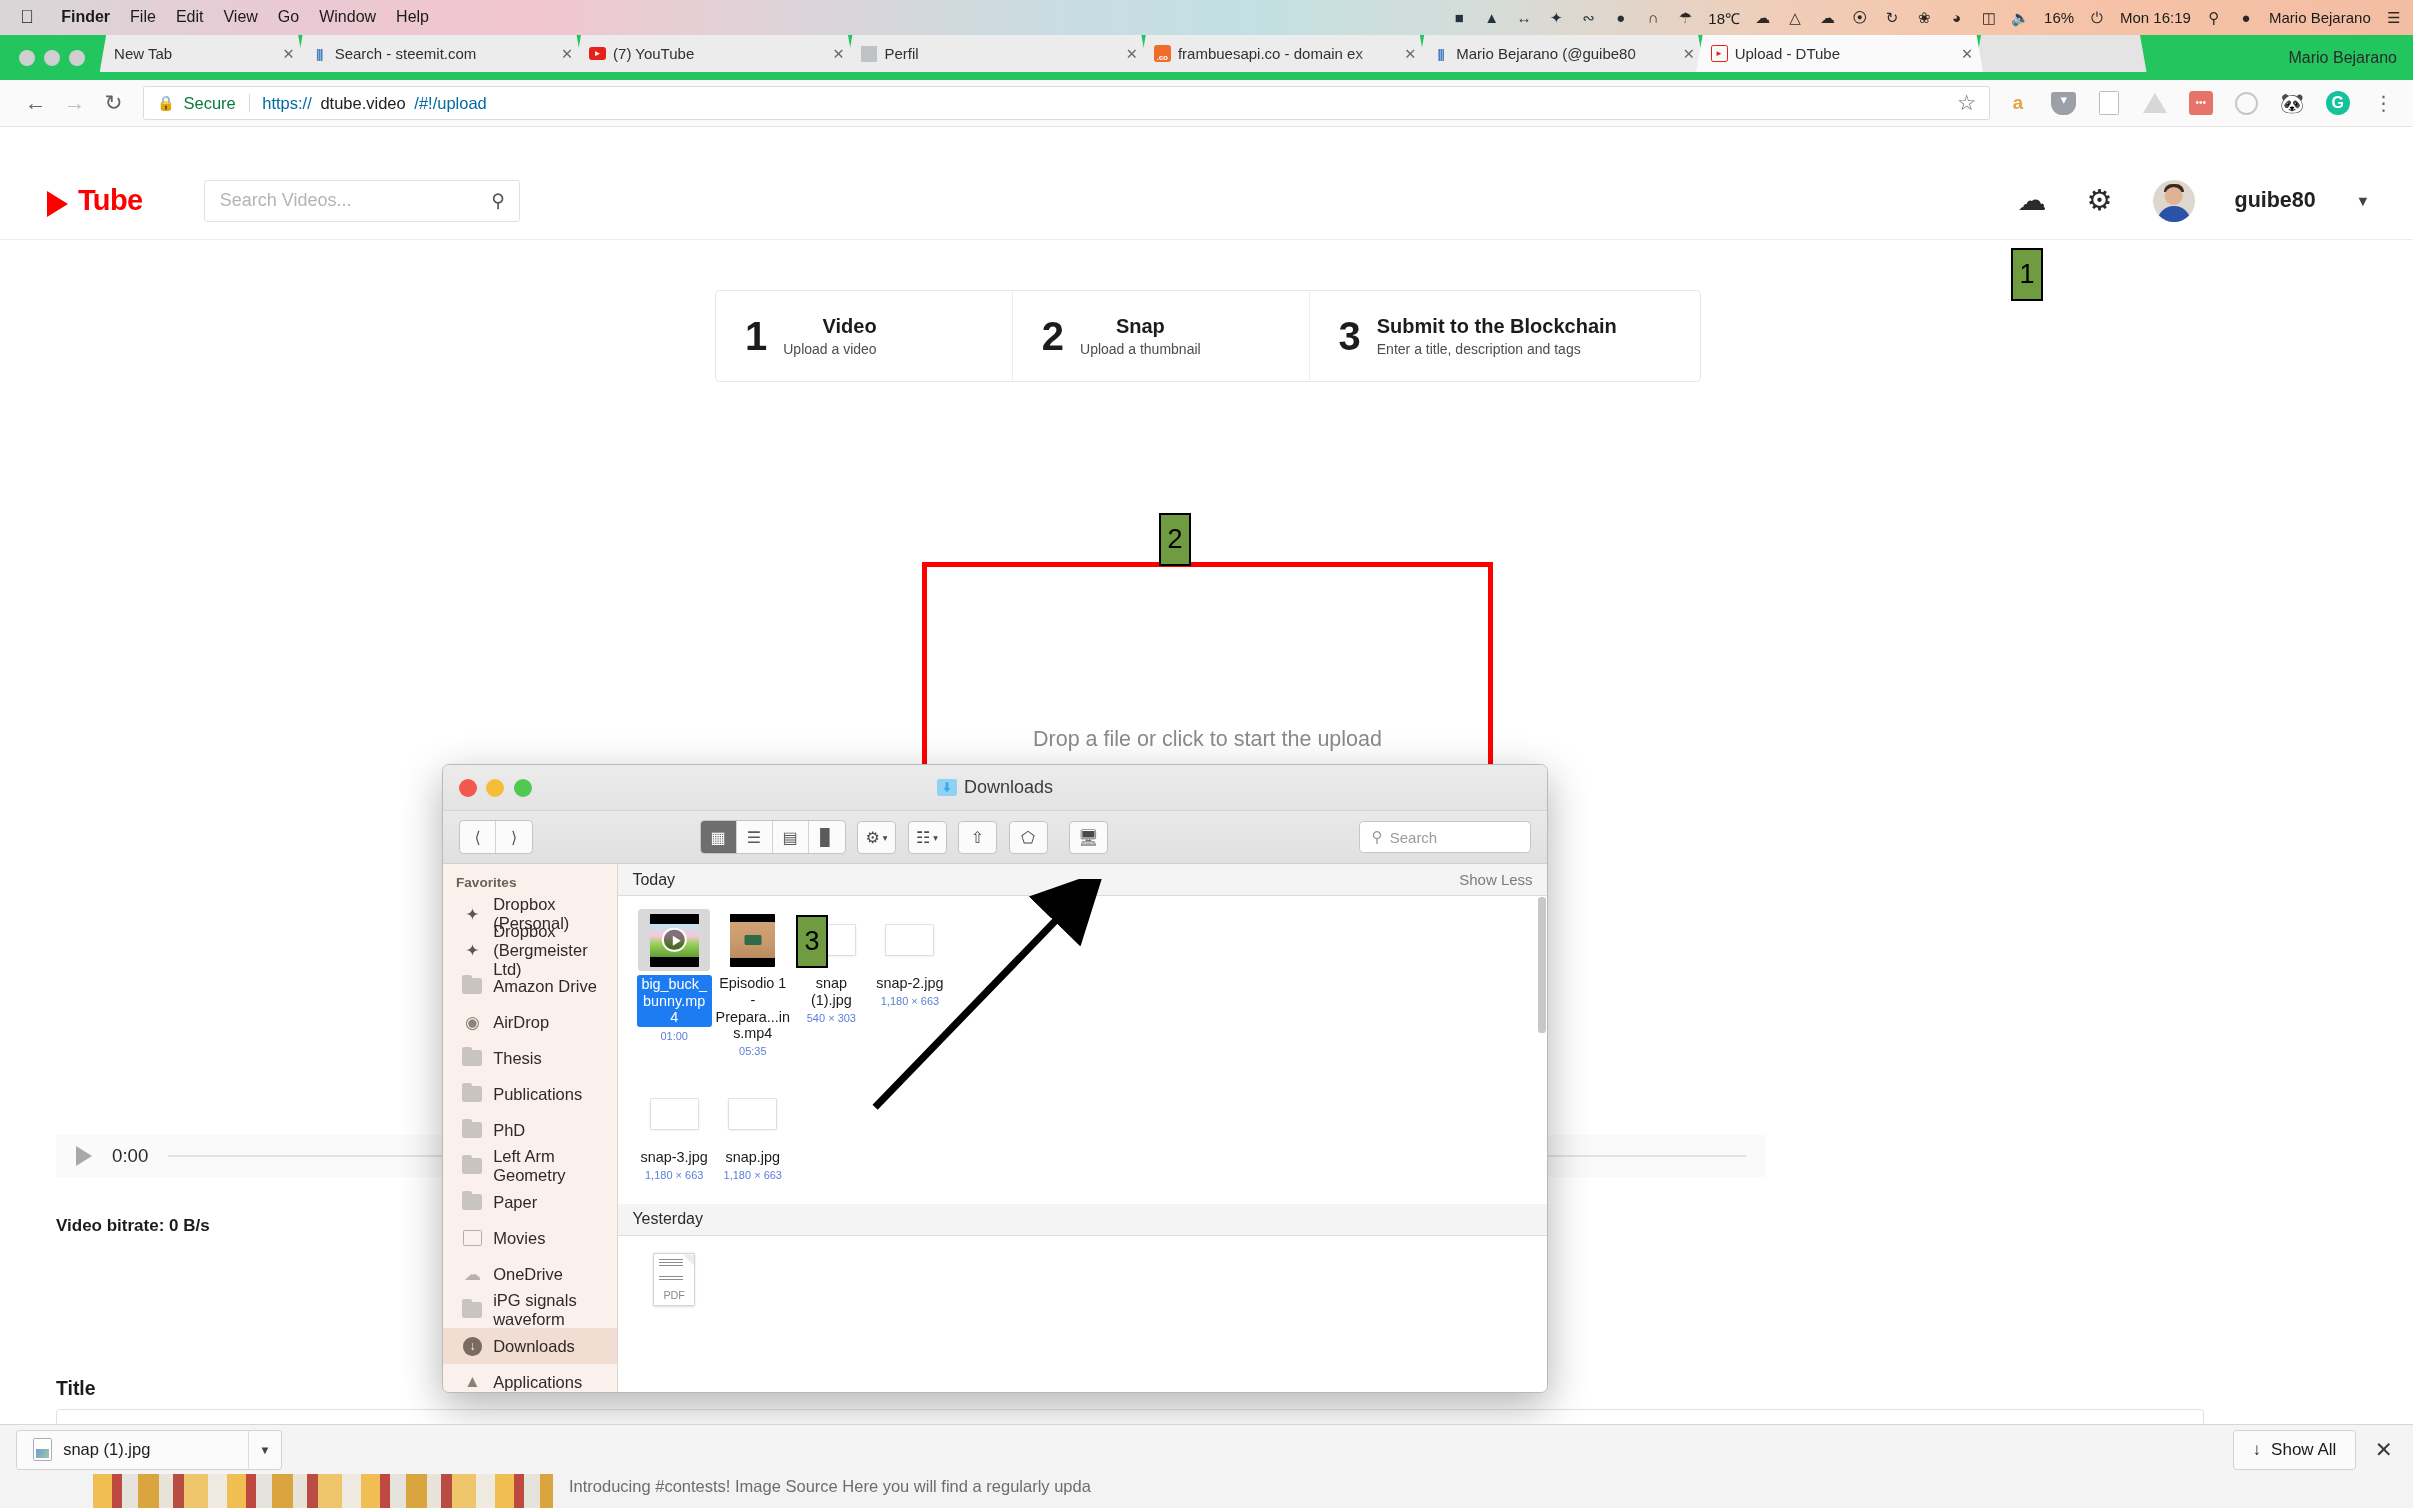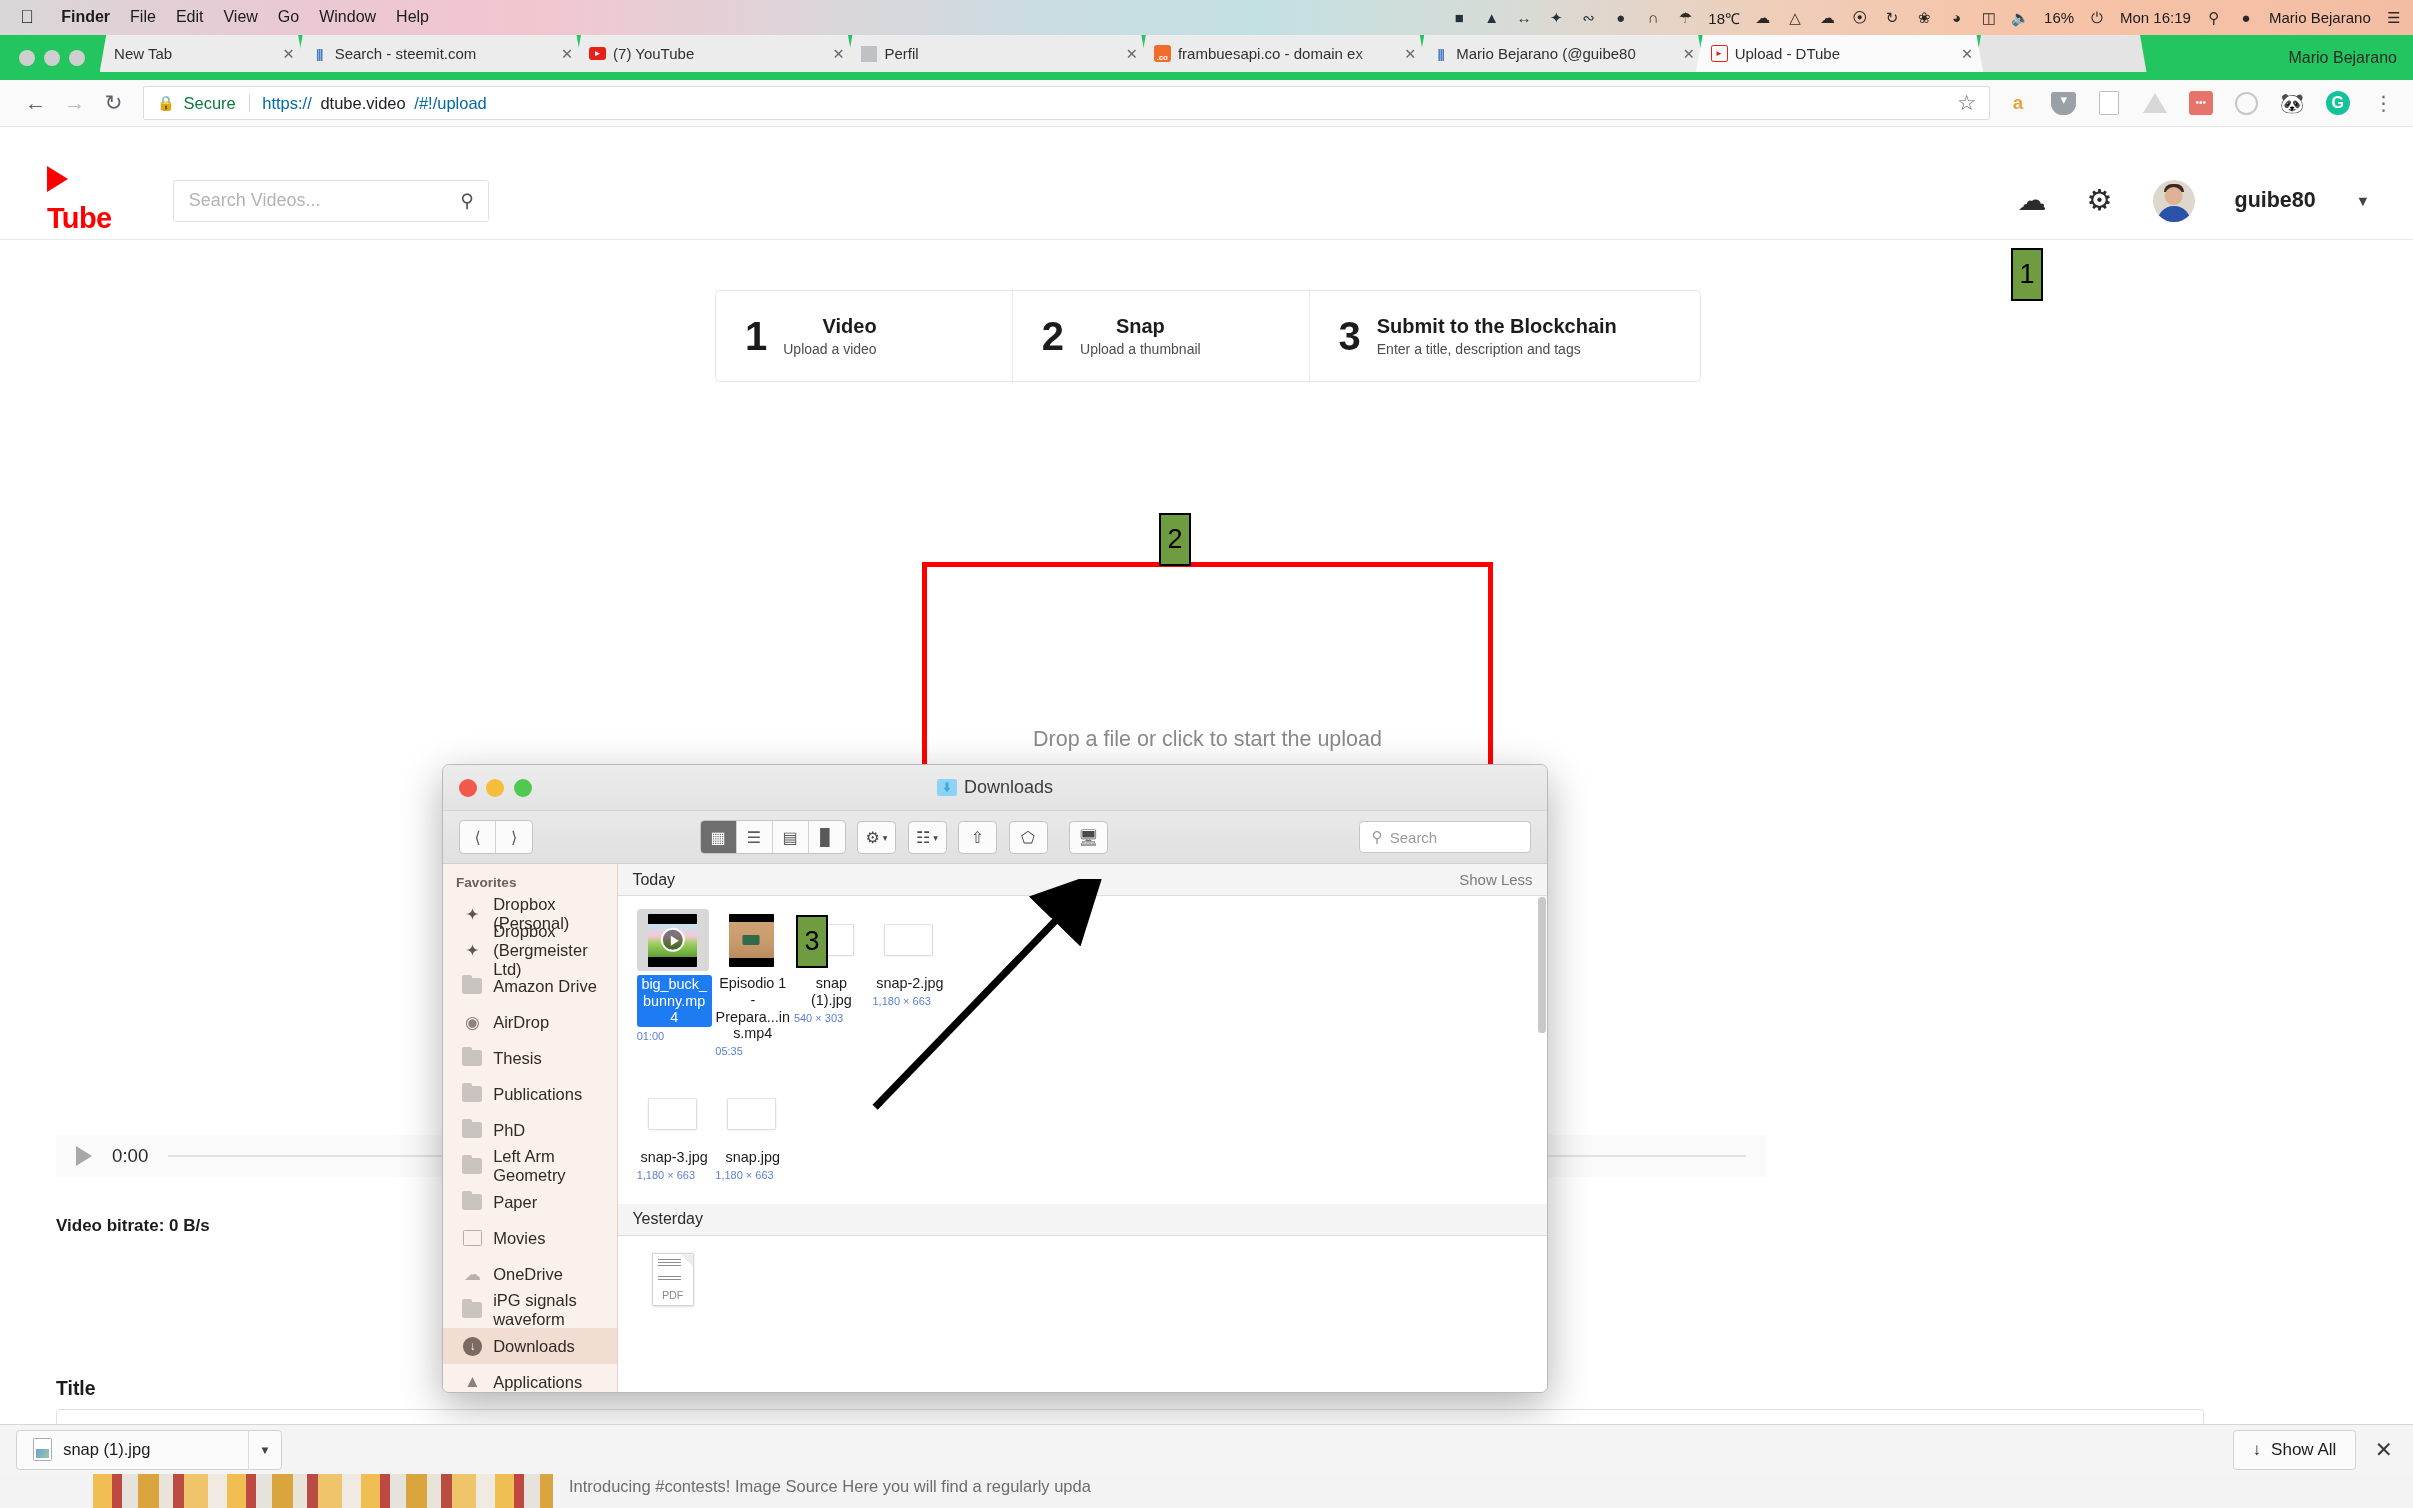--- a/index.html
+++ b/index.html
@@ -79,21 +79,21 @@
   .ext-drive { width:0;height:0;border-left:12.2px solid transparent;border-right:12.2px solid transparent;border-bottom:20px solid #d7d7d7; }
   .ext-red { width:24.4px;height:24.4px;background:#e8736a;border-radius:3.6px;color:#fff;font-size:10px;display:flex;align-items:center;justify-content:center;}
   .ext-speed { width:23px;height:23px;border:2.2px solid #c8c8c8;border-radius:50%; }
   .ext-panda { font-size:19.4px; }
   .ext-gram { width:24.4px;height:24.4px;background:#15c39a;border-radius:50%;color:#fff;font-size:16px;display:flex;align-items:center;justify-content:center;font-weight:700;}
   .ext-kebab { font-size:20px;color:#5f6368;letter-spacing:0; }
 
   
   #page { position:absolute; top:127px; left:0; width:2413px; height:1346px; background:#fff; overflow:hidden; }
   #dtube-header { height: 78px; border-bottom:0.7px solid #ececec; display:flex; align-items:center; padding: 0 27px; }
-  .dt-logo { display:flex; align-items:flex-start; gap:10px; margin-left: 20px; flex-direction: column; }
+  .dt-logo { display:flex; align-items:flex-end; gap:10px; margin-left: 20px; }
   .dt-logo .play { width:0;height:0;border-left:21.5px solid #f00;border-top:13.6px solid transparent;border-bottom:13.6px solid transparent; }
   .dt-logo .word { font-size:29px; font-weight:700; color:#f00; letter-spacing:-0.7px; }
   #dt-search {
     margin-left: 62px; width: 316px; height: 42px; border:0.7px solid #e0e0e0; border-radius:2.9px;
     display:flex;align-items:center; padding: 0 14.4px; justify-content:space-between;
   }
   #dt-search input { border:none;outline:none;font-size:18px;color:#333;width:88%;font-family:"Liberation Sans",sans-serif; }
   #dt-search input::placeholder { color:#b4b4b4; }
   .dt-right { margin-left:auto; display:flex; align-items:center; gap: 40px; padding-right: 16px; }
   .dt-cloud { font-size:29px; color:#2b2b2b; line-height:1; }
@@ -198,21 +198,21 @@
   .ic-down { width:18.7px;height:18.7px;border-radius:50%;background:#7a6a60;color:#fbf1ec;display:flex;align-items:center;justify-content:center;font-size:12.2px; }
   .ic-apps { color:#8a817b; font-size:17px; }
   #finder-content { flex:1 1 auto; background:#fff; overflow:hidden; position:relative; }
   .sec-header {
     height:32px; background:#f4f4f4; border-bottom:0.7px solid #dcdcdc;
     display:flex; align-items:center; justify-content:space-between; padding: 0 14.4px;
     font-size:16px; color:#2b2b2b;
   }
   .sec-header .showless { color:#7c7c7c; font-size:15px; }
   .filegrid { display:flex; flex-wrap:wrap; padding: 13px 7.2px 0 18.7px; }
-  .fileitem { width:75px; margin-right:3.6px; margin-bottom:10px; display:flex; flex-direction:column; }
+  .fileitem { width:75px; margin-right:3.6px; margin-bottom:10px; display:flex; flex-direction:column; align-items:center; }
   .fi-thumbwrap { width:72px; height:62px; display:flex; align-items:center; justify-content:center; border-radius:3.6px; }
   .fi-thumbwrap.sel { background:#d8d8d8; }
   .fi-name { font-size:14.4px; color:#1b1b1b; text-align:center; line-height:1.16; margin-top:4.3px; word-break:break-word; }
   .fi-name.sel { background:#1d7cf2; color:#fff; border-radius:2.9px; padding: 0.7px 2.9px; }
   .fi-meta { font-size:11px; color:#5a7fd6; margin-top:2.9px; }
   .thumb-video { width:49px; height:53px; background:#000; position:relative; overflow:hidden; border-radius:0.7px; }
   .thumb-video .vid { position:absolute;left:0;right:0;top:10px;bottom:10px;
     background:linear-gradient(180deg,#bfe5f2 0%,#f6c9d8 36%,#9ccf5d 60%,#5f9e32 100%); }
   .thumb-video .pl { position:absolute; left:50%; top:50%; transform:translate(-50%,-50%);
     width:24.4px;height:24.4px;border-radius:50%;border:2.9px solid #fff; background:rgba(0,0,0,.45); }

